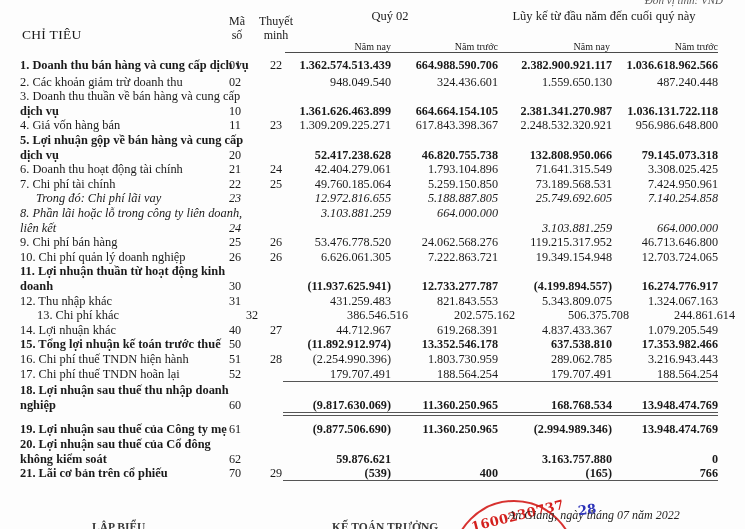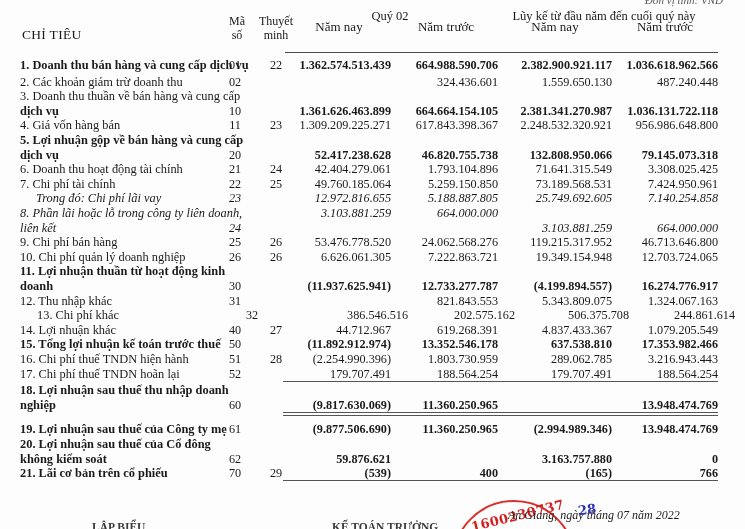--- a/index.html
+++ b/index.html
@@ -67,23 +67,23 @@
     position: absolute;
     top: 9px;
     font-size: 12.5px;
     text-align: center;
     white-space: nowrap;
   }
   .hdr-group.g1 { left: 285px; width: 210px; }
   .hdr-group.g2 { left: 490px; width: 228px; }
   .hdr-sub {
     position: absolute;
-    top: 19px;
-    font-size: 13px;
-    text-align: center;
+    top: 41px;
+    font-size: 10px;
+    text-align: right;
     white-space: nowrap;
   }
   .hdr-sub.s1 { left: 287px; width: 104px; }
   .hdr-sub.s2 { left: 394px; width: 104px; }
   .hdr-sub.s3 { left: 500px; width: 110px; }
   .hdr-sub.s4 { left: 612px; width: 106px; }
 
   .rule-top {
     position: absolute;
     left: 285px;
@@ -255,20 +255,21 @@
         <div class="c-tm">22</div>
         <div class="c-v v1 b">1.362.574.513.439</div>
         <div class="c-v v2 b">664.988.590.706</div>
         <div class="c-v v3 b">2.382.900.921.117</div>
         <div class="c-v v4 b">1.036.618.962.566</div>
       </div>
       <div class="row" style="position: absolute; left: 0px; top: 16.6px; width: 745px; height: 14.6px;">
         <div class="c-label">2. Các khoản giảm trừ doanh thu</div>
         <div class="c-ma">02</div>
         <div class="c-tm"></div>
+        <div class="c-v v1">948.049.540</div>
         <div class="c-v v2">324.436.601</div>
         <div class="c-v v3">1.559.650.130</div>
         <div class="c-v v4">487.240.448</div>
       </div>
       <div class="row" style="position: absolute; left: 0px; top: 31.2px; width: 745px; height: 14.6px;">
         <div class="c-label">3. Doanh thu thuần về bán hàng và cung cấp</div>
         <div class="c-ma"></div>
         <div class="c-tm"></div>
         <div class="c-v v1"></div>
         <div class="c-v v2"></div>
@@ -389,20 +390,21 @@
         <div class="c-tm"></div>
         <div class="c-v v1 b">(11.937.625.941)</div>
         <div class="c-v v2 b">12.733.277.787</div>
         <div class="c-v v3 b">(4.199.894.557)</div>
         <div class="c-v v4 b">16.274.776.917</div>
       </div>
       <div class="row" style="position: absolute; left: 0px; top: 235.6px; width: 745px; height: 14.6px;">
         <div class="c-label">12. Thu nhập khác</div>
         <div class="c-ma">31</div>
         <div class="c-tm"></div>
+        <div class="c-v v1">431.259.483</div>
         <div class="c-v v2">821.843.553</div>
         <div class="c-v v3">5.343.809.075</div>
         <div class="c-v v4">1.324.067.163</div>
       </div>
       <div class="row" style="position: absolute; left: 17px; top: 250.2px; width: 745px; height: 14.6px;">
         <div class="c-label">13. Chi phí khác</div>
         <div class="c-ma">32</div>
         <div class="c-tm"></div>
         <div class="c-v v1">386.546.516</div>
         <div class="c-v v2">202.575.162</div>
@@ -454,20 +456,21 @@
         <div class="c-v v2 b"></div>
         <div class="c-v v3 b"></div>
         <div class="c-v v4 b"></div>
       </div>
       <div class="row" style="position: absolute; left: 0px; top: 339.8px; width: 689px; height: 14.6px;">
         <div class="c-label b">nghiệp</div>
         <div class="c-ma">60</div>
         <div class="c-tm"></div>
         <div class="c-v v1 b">(9.817.630.069)</div>
         <div class="c-v v2 b">11.360.250.965</div>
+        <div class="c-v v3 b">168.768.534</div>
         <div class="c-v v4 b">13.948.474.769</div>
       </div>
       <div class="rule-dbl" style="top: 354px;"></div>
       <div class="row" style="position: absolute; left: 0px; top: 364.4px; width: 745px; height: 14.6px;">
         <div class="c-label b">19. Lợi nhuận sau thuế của Công ty mẹ</div>
         <div class="c-ma">61</div>
         <div class="c-tm"></div>
         <div class="c-v v1 b">(9.877.506.690)</div>
         <div class="c-v v2 b">11.360.250.965</div>
         <div class="c-v v3 b">(2.994.989.346)</div>

